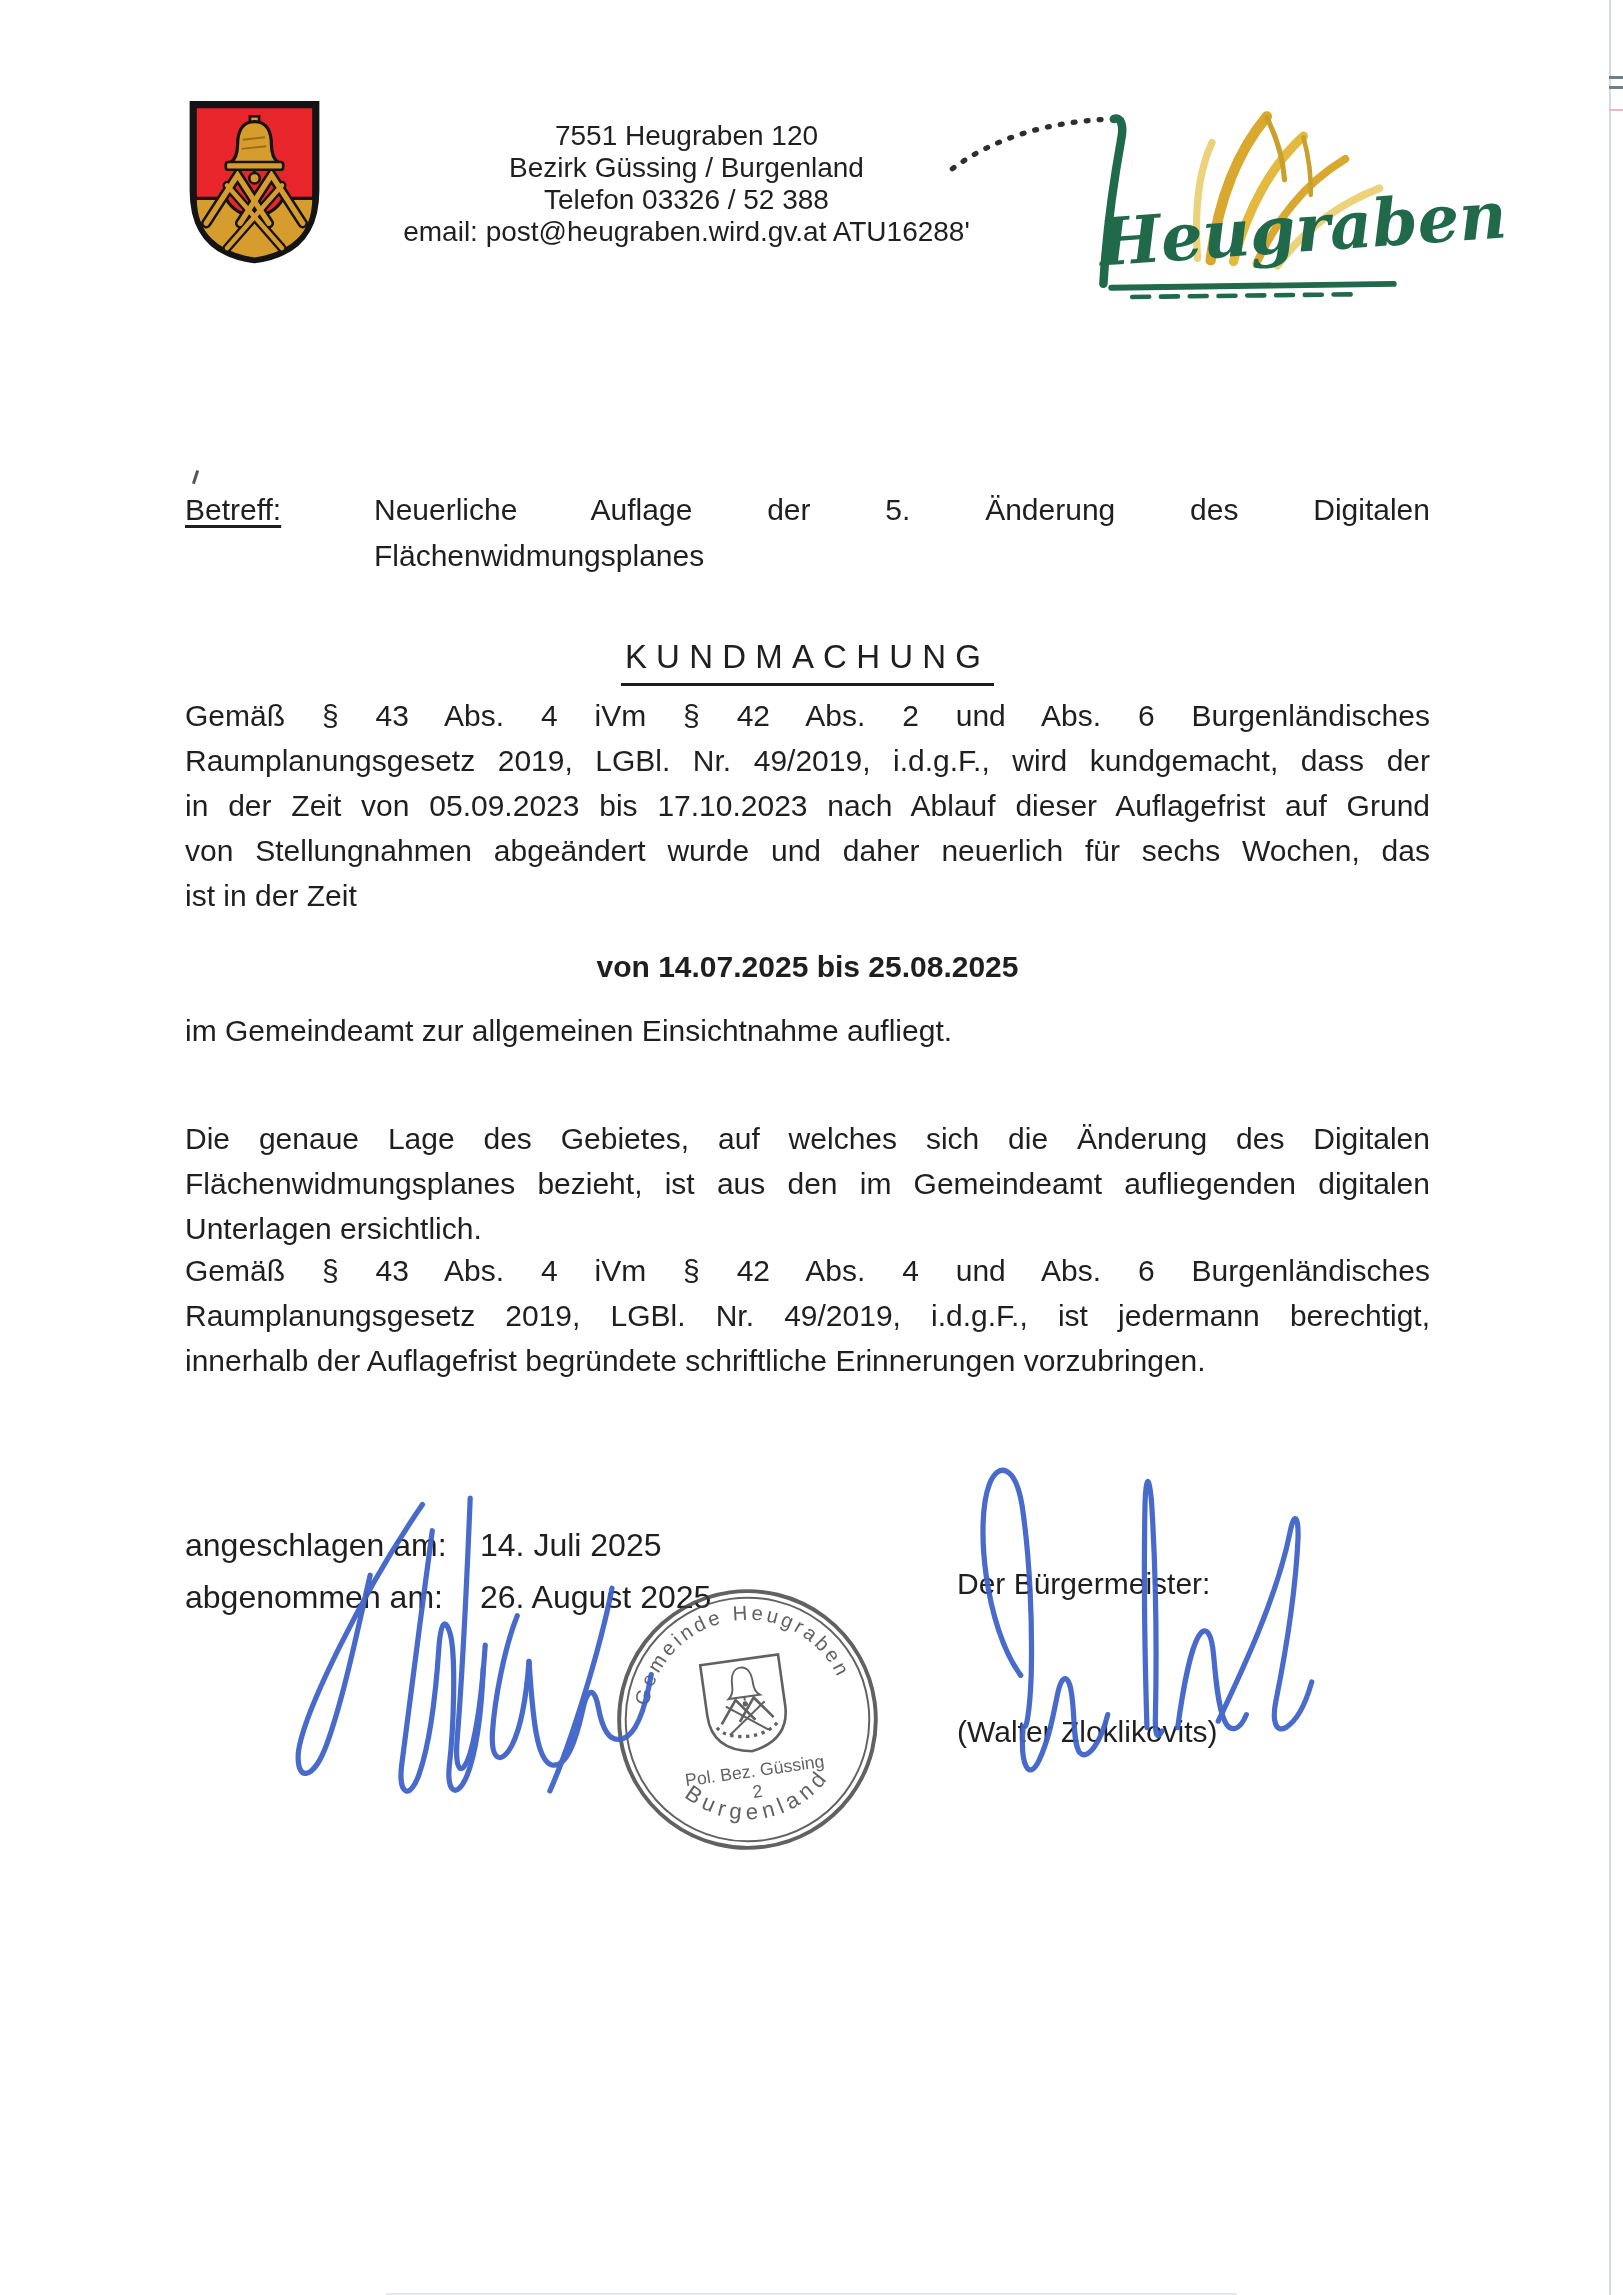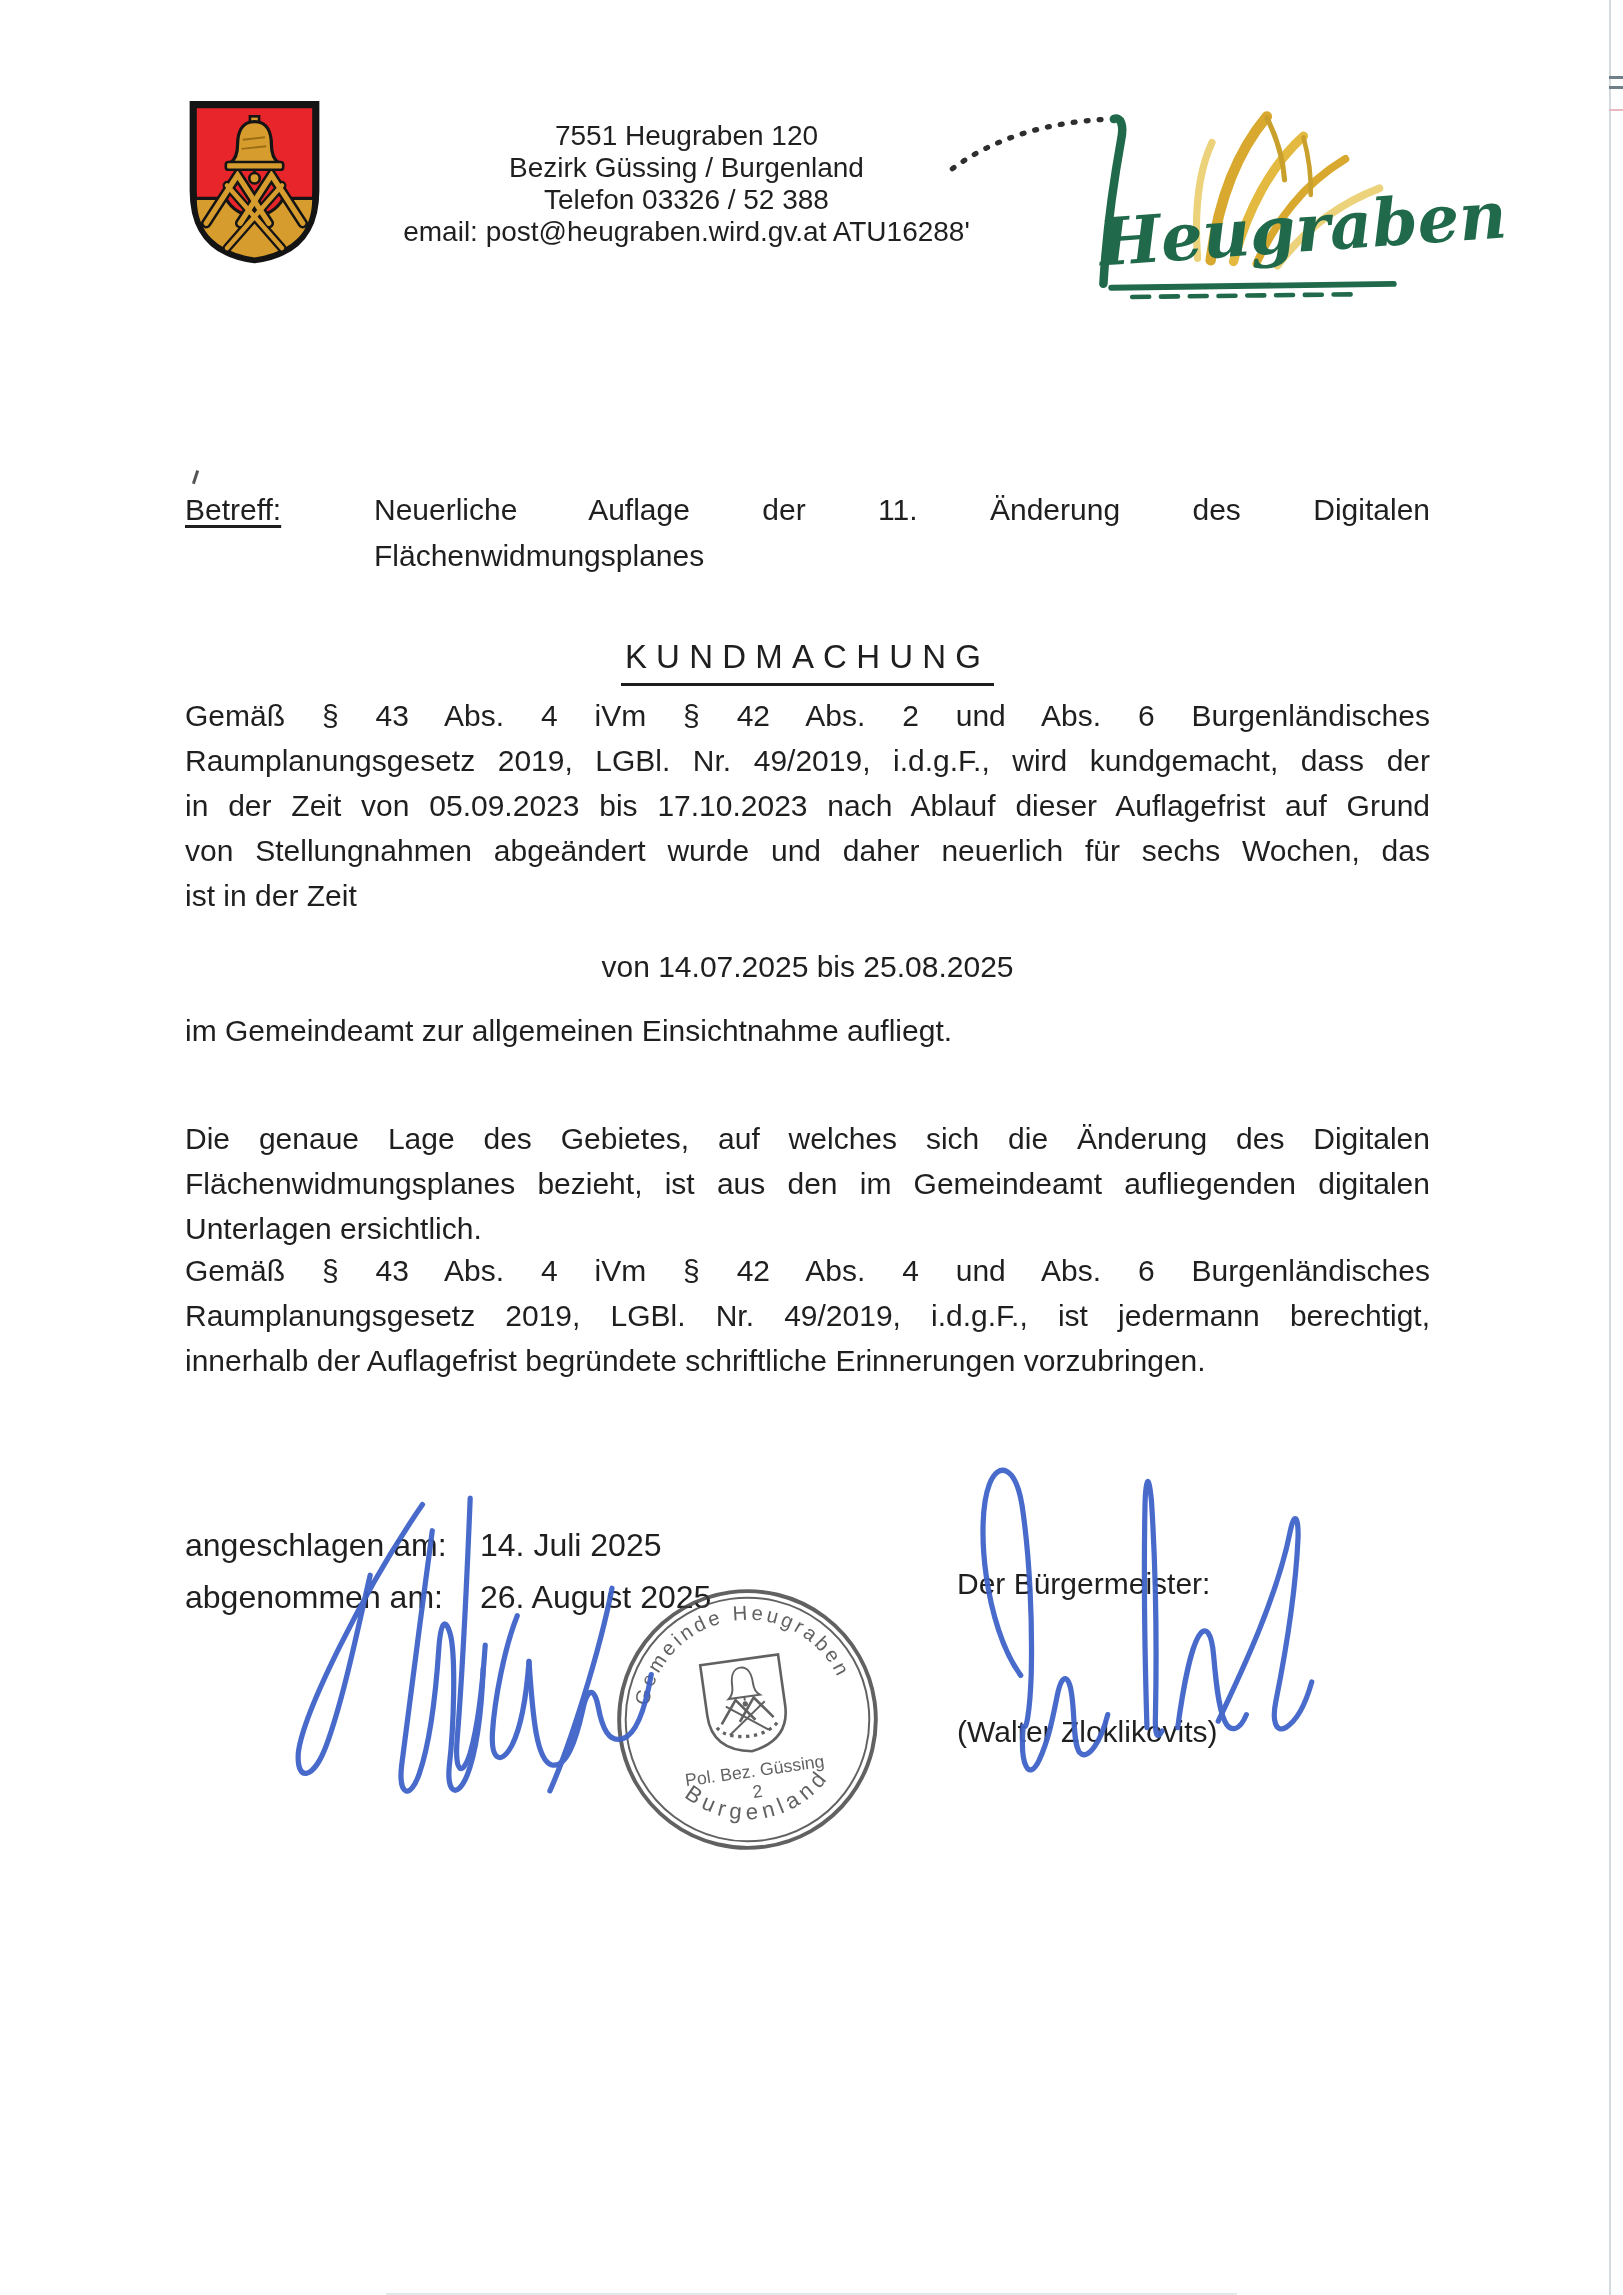--- a/index.html
+++ b/index.html
@@ -14,21 +14,21 @@
   .col{left:185px;width:1245px;}
   .address{font-size:28px;line-height:32px;text-align:center;}
   .subject-wrap{font-size:30px;line-height:46px;font-weight:normal;}
   .subject-label{position:absolute;left:0;top:0;text-decoration:underline;text-decoration-thickness:2.6px;text-underline-offset:5.2px;}
   .subject-body{margin-left:189px;}
   .title-wrap{text-align:center;}
   .title-inner{
     display:inline-block;font-size:33px;font-weight:normal;letter-spacing:9.2px;
     border-bottom:3.9px solid #1d1d1d;padding:0 3.9px 6.5px 3.9px;text-align:right;
   }
-  .period{text-align:center;font-weight:normal;}
+  .period{text-align:center;font-weight:bold;}
   .posting{font-size:32px;line-height:52px;}
   .posting .lbl{display:inline-block;width:295px;}
   .artifact-line{position:absolute;background:#aebdc4;}
   .tick{position:absolute;background:#6e7f87;}
   .pink{position:absolute;background:#e8b9c0;}
   svg{display:block;overflow:visible;}
 </style>
 </head>
 <body>
 
@@ -83,21 +83,21 @@
 
   <text x="252" y="256" font-family="DejaVu Serif, serif" font-style="italic" font-weight="bold" font-size="100" fill="#20694a" transform="rotate(-4 252 256)">Heugraben</text>
 
   <path d="M268,290 L700,284" stroke="#20694a" stroke-width="9" stroke-linecap="round" fill="none"></path>
   <path d="M300,304 L640,300" stroke="#20694a" stroke-width="7" stroke-linecap="round" stroke-dasharray="26 18" fill="none"></path>
 </svg>
 
 <div class="abs col subject-wrap" style="top:487px;">
   <span class="subject-label">Betreff:</span>
   <div class="subject-body">
-    <div class="jline">Neuerliche Auflage der 11. Änderung des Digitalen</div>
+    <div class="jline">Neuerliche Auflage der 5. Änderung des Digitalen</div>
     <div>Flächenwidmungsplanes</div>
   </div>
 </div>
 
 <div class="abs" style="left:194px;top:470px;width:2.6px;height:14.4px;background:#555;transform:rotate(18deg);"></div>
 
 <div class="abs col title-wrap" style="top:638px;">
   <span class="title-inner">KUNDMACHUNG</span>
 </div>
 

